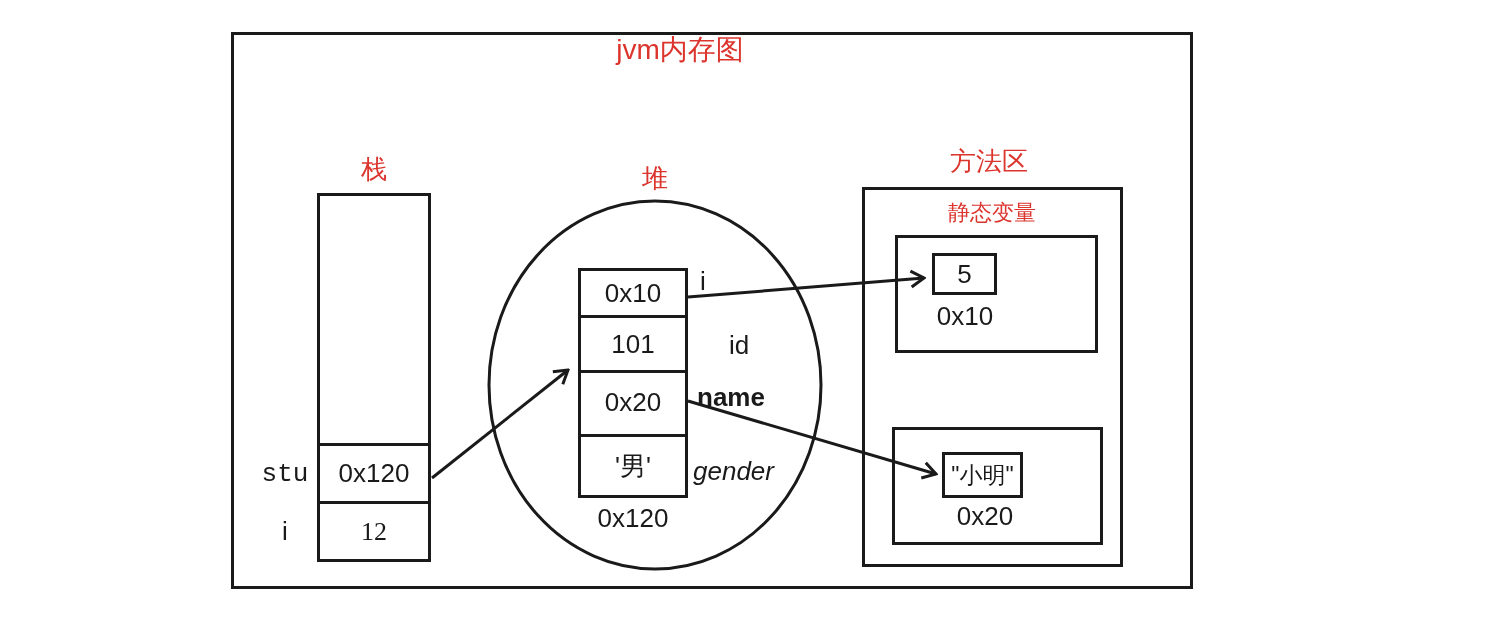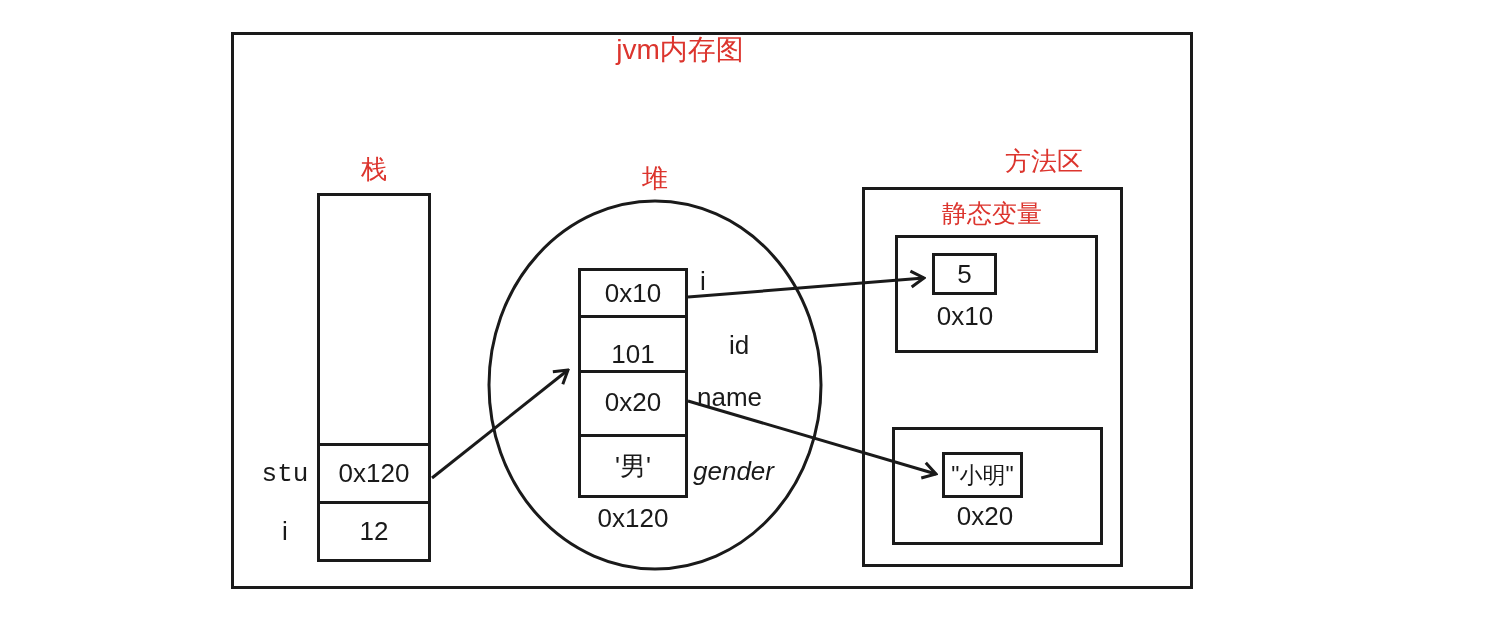--- a/index.html
+++ b/index.html
@@ -15,21 +15,21 @@
     color:var(--ink);
     overflow:hidden;
   }
   .abs{position:absolute;}
   .box{border:3px solid var(--ink);box-sizing:border-box;background:transparent;}
   .hdiv{background:var(--ink);height:3px;}
   .red{color:var(--red);}
   .ctr{display:flex;align-items:center;justify-content:center;text-align:center;}
   .t26{font-size:26px;}
   .t28{font-size:28px;}
-  .t25{font-size:25px;}
+  .t25{font-size:22px;}
   .t23{font-size:23px;}
   svg{position:absolute;left:0;top:0;pointer-events:none;}
 </style>
 </head>
 <body>
 
 <div id="canvas">
 
   <div class="abs box" style="left:231px;top:32px;width:962px;height:557px;"></div>
 
@@ -38,21 +38,21 @@
   <div class="abs ctr red t26" style="left:317px;top:154px;width:114px;height:30px;">栈</div>
 
   <div class="abs box" style="left:317px;top:193px;width:114px;height:369px;"></div>
   <div class="abs hdiv" style="left:317px;top:443px;width:114px;"></div>
   <div class="abs hdiv" style="left:317px;top:501px;width:114px;"></div>
 
   <div class="abs ctr t26" style="left:255px;top:446px;width:60px;height:55px;font-family:Liberation Mono, monospace;">stu</div>
   <div class="abs ctr t26" style="left:320px;top:446px;width:108px;height:55px;">0x120</div>
 
   <div class="abs ctr t26" style="left:255px;top:504px;width:60px;height:55px;">i</div>
-  <div class="abs ctr t26" style="left:320px;top:504px;width:108px;height:55px;">12</div>
+  <div class="abs ctr t26" style="left:320px;top:504px;width:108px;height:55px;font-family:Liberation Serif, serif;">12</div>
 
   <div class="abs ctr red t26" style="left:615px;top:163px;width:80px;height:30px;">堆</div>
 
   <svg width="1500" height="634" viewBox="0 0 1500 634">
     <defs>
       <marker id="arrow" viewBox="-16 -10 18 20" refX="0" refY="0" markerWidth="18" markerHeight="20" markerUnits="userSpaceOnUse" orient="auto">
         <path d="M-13,-8 L0,0 L-13,8" fill="none" stroke="#1a1a1a" stroke-width="3"></path>
       </marker>
     </defs>
     <ellipse cx="655" cy="385" rx="166" ry="184" fill="none" stroke="#1a1a1a" stroke-width="3"></ellipse>
@@ -60,32 +60,32 @@
     <line x1="688" y1="297" x2="924" y2="278" stroke="#1a1a1a" stroke-width="3" marker-end="url(#arrow)"></line>
     <line x1="688" y1="401" x2="936" y2="474" stroke="#1a1a1a" stroke-width="3" marker-end="url(#arrow)"></line>
   </svg>
 
   <div class="abs box" style="left:578px;top:268px;width:110px;height:230px;background:#fff;"></div>
   <div class="abs hdiv" style="left:578px;top:315px;width:110px;"></div>
   <div class="abs hdiv" style="left:578px;top:370px;width:110px;"></div>
   <div class="abs hdiv" style="left:578px;top:434px;width:110px;"></div>
 
   <div class="abs ctr t26" style="left:581px;top:271px;width:104px;height:44px;">0x10</div>
-  <div class="abs ctr t26" style="left:581px;top:328px;width:104px;height:52px;">101</div>
+  <div class="abs ctr t26" style="left:581px;top:318px;width:104px;height:52px;">101</div>
   <div class="abs ctr t26" style="left:581px;top:373px;width:104px;height:58px;">0x20</div>
   <div class="abs ctr t26" style="left:581px;top:437px;width:104px;height:58px;">'男'</div>
 
   <div class="abs t26" style="left:700px;top:266px;">i</div>
   <div class="abs t26" style="left:700px;top:330px;margin-left:29px;">id</div>
-  <div class="abs t26" style="left:697px;top:382px;">name</div>
+  <div class="abs t26" style="left:697px;top:382px;font-weight:bold;">name</div>
   <div class="abs t26" style="left:693px;top:456px;font-style:italic;">gender</div>
 
   <div class="abs ctr t26" style="left:578px;top:503px;width:110px;height:30px;">0x120</div>
 
-  <div class="abs ctr red t26" style="left:984px;top:146px;width:120px;height:30px;">方法区</div>
+  <div class="abs ctr red t26" style="left:929px;top:146px;width:120px;height:30px;">方法区</div>
 
   <div class="abs box" style="left:862px;top:187px;width:261px;height:380px;"></div>
 
   <div class="abs ctr red t25" style="left:907px;top:199px;width:170px;height:28px;">静态变量</div>
   <div class="abs box" style="left:895px;top:235px;width:203px;height:118px;"></div>
   <div class="abs box ctr t26" style="left:932px;top:253px;width:65px;height:42px;background:#fff;">5</div>
   <div class="abs ctr t26" style="left:915px;top:301px;width:100px;height:30px;">0x10</div>
 
   <div class="abs box" style="left:892px;top:427px;width:211px;height:118px;"></div>
   <div class="abs box ctr t23" style="left:942px;top:452px;width:81px;height:46px;background:#fff;">"小明"</div>

